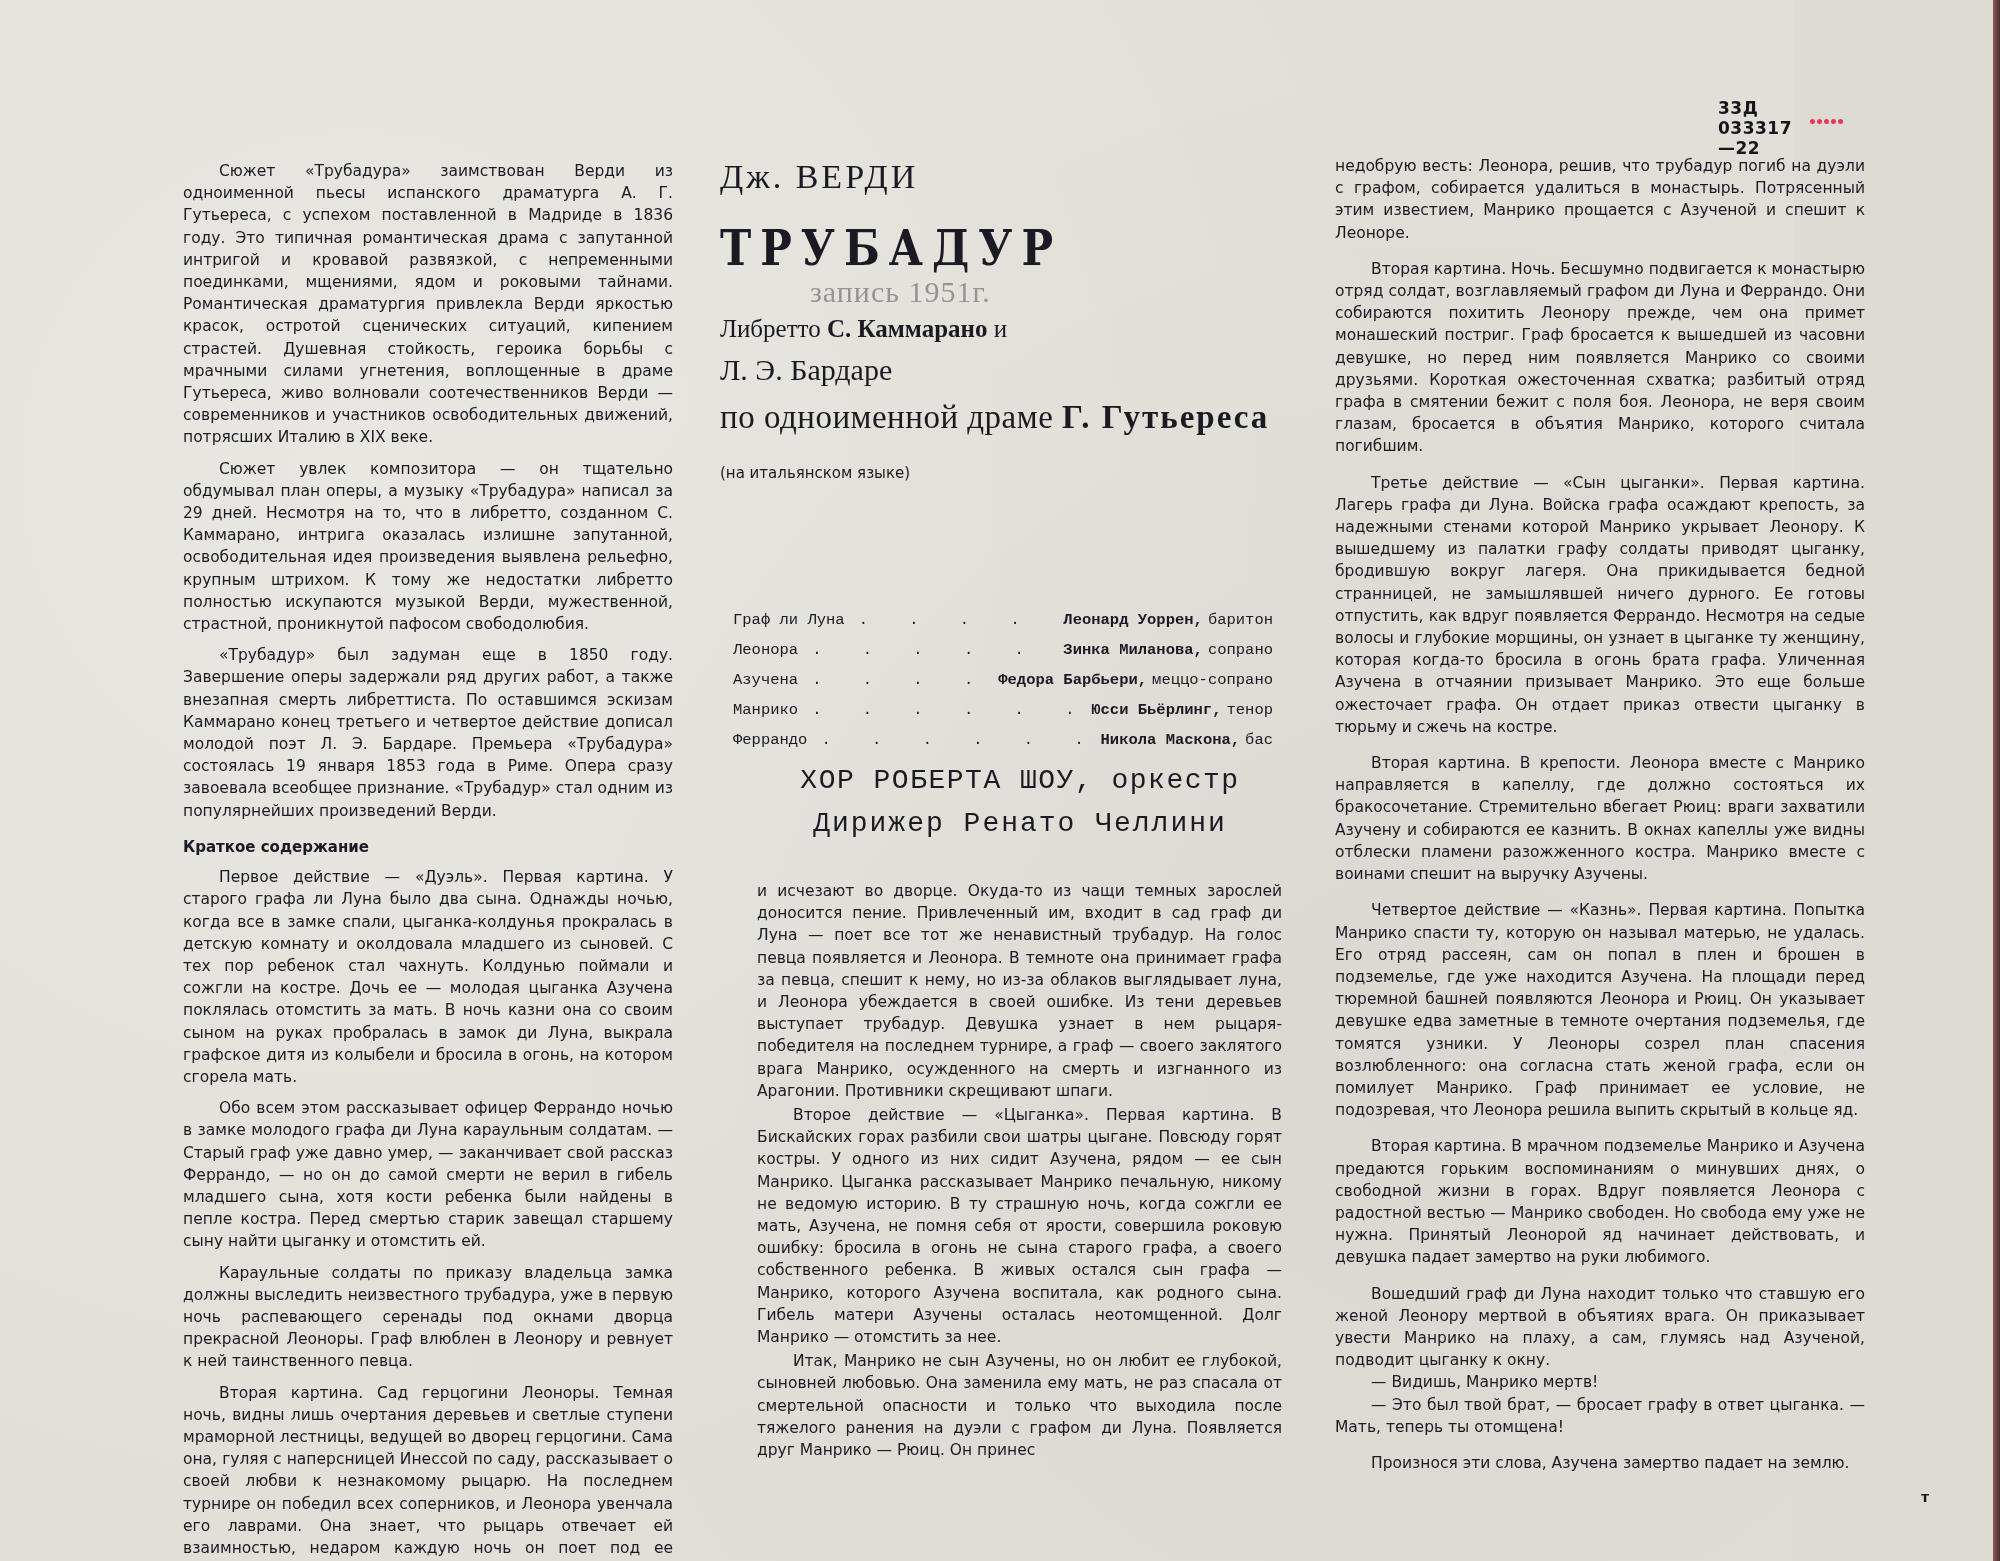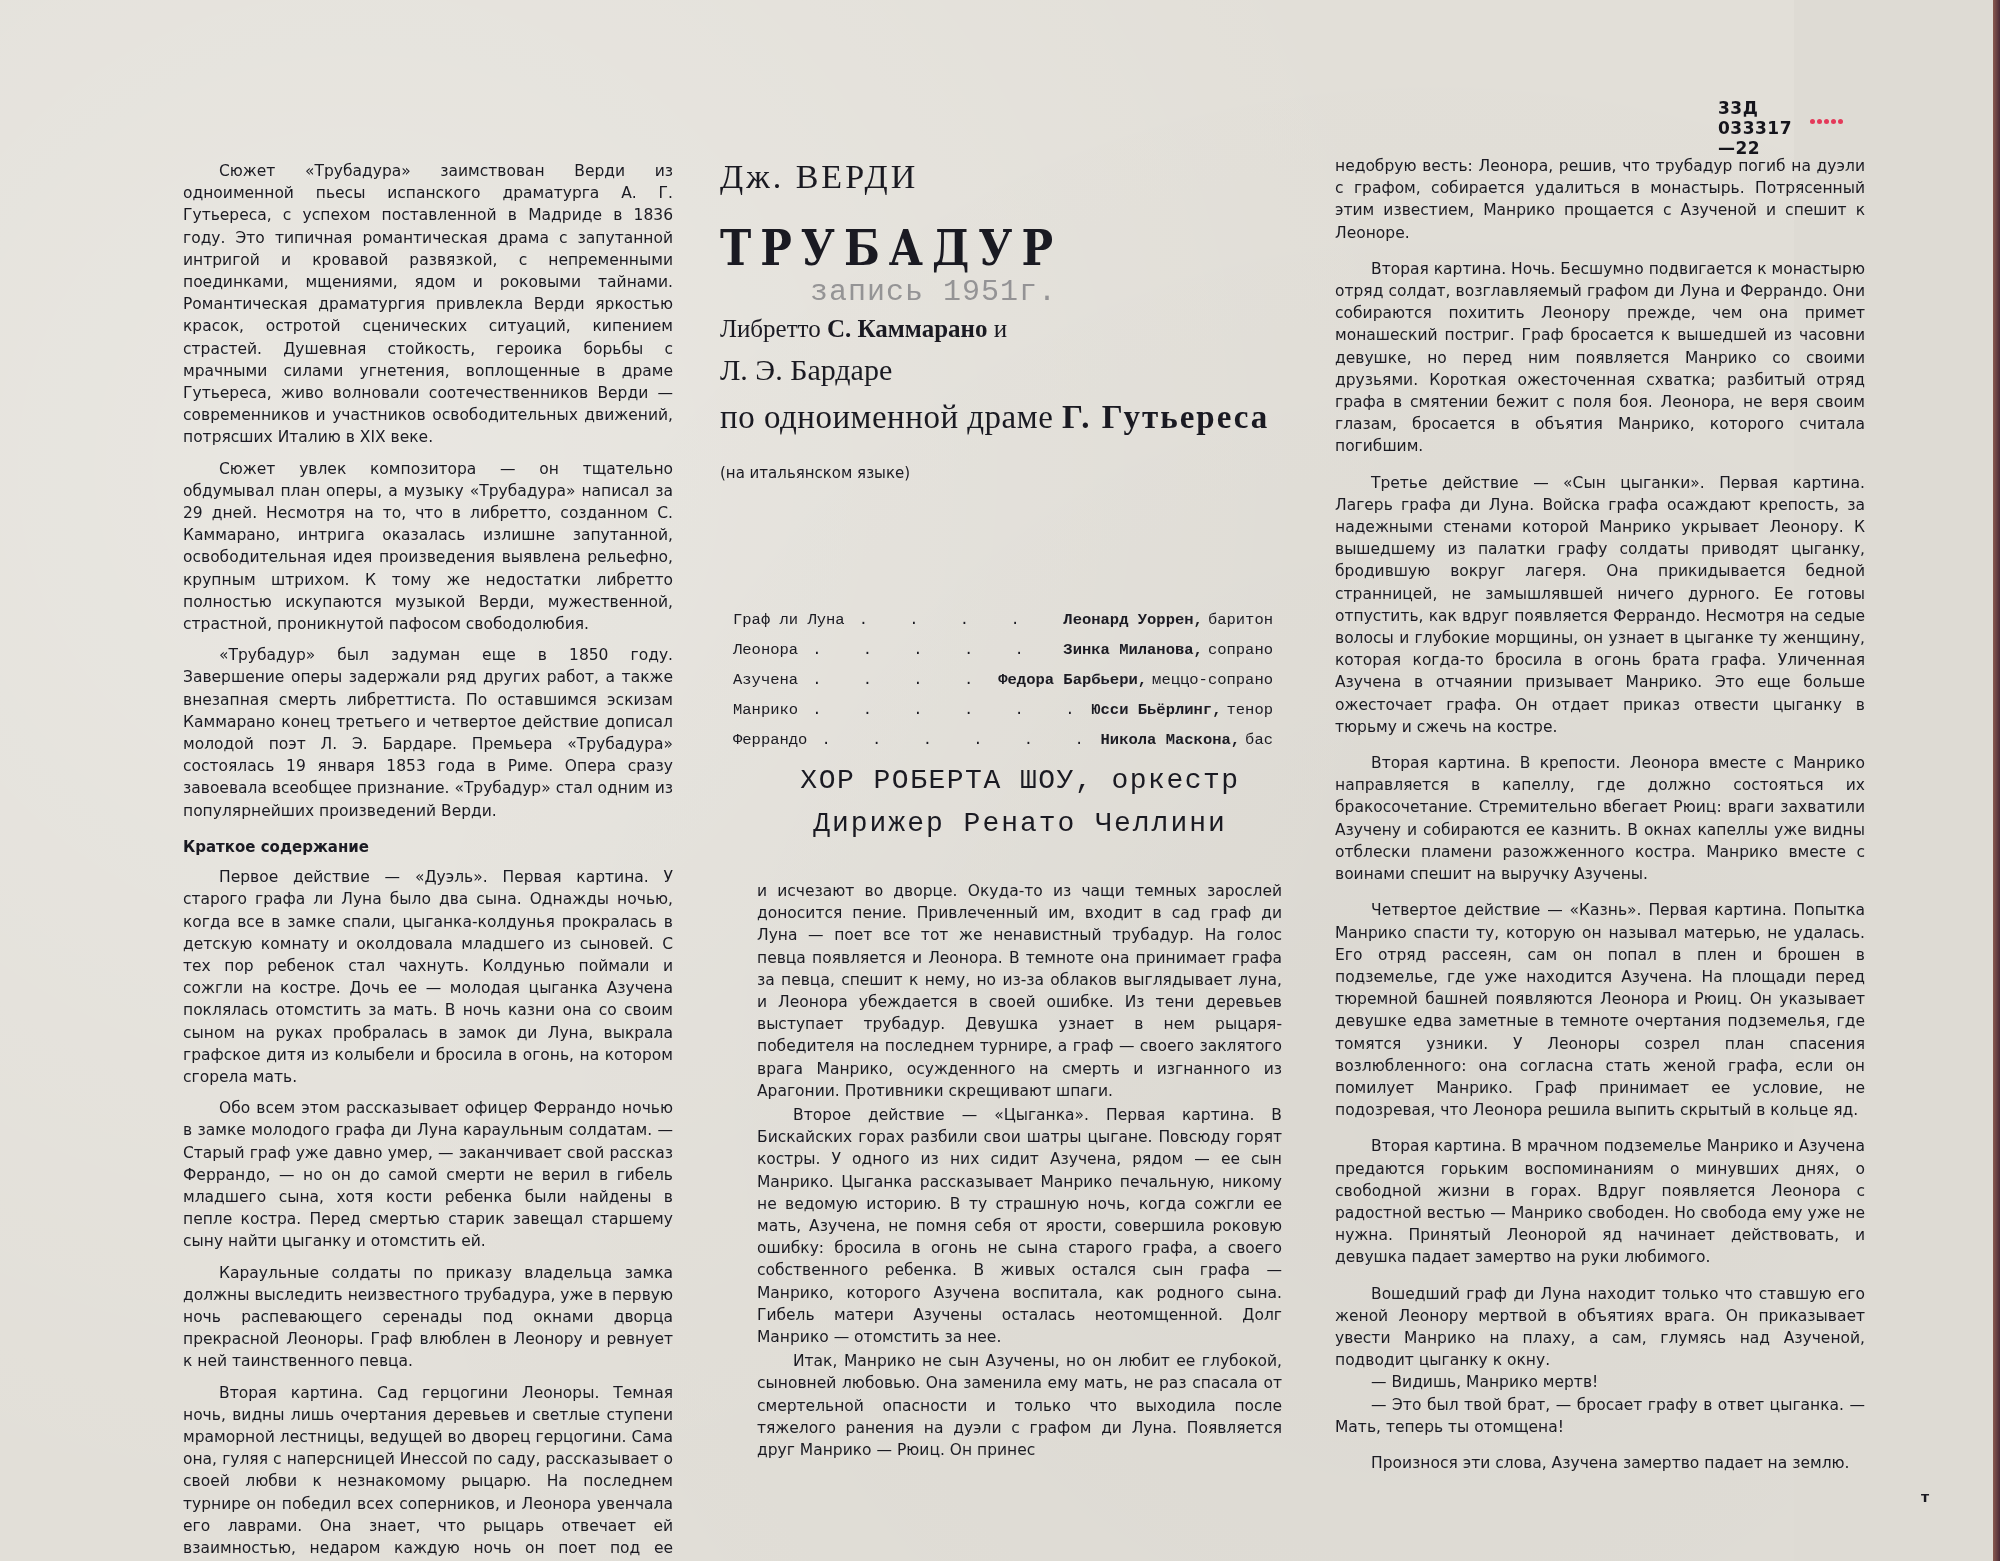--- a/index.html
+++ b/index.html
@@ -52,21 +52,21 @@
     position: absolute; left: 720px; top: 150px; width: 600px; text-align: left;
     font-family: "Liberation Serif", "DejaVu Serif", serif;
   }
   .composer { font-size: 34px; letter-spacing: 3px; margin-top: 8px; }
   .opera-title {
     font-size: 42px; font-weight: bold; letter-spacing: 9px; margin-top: 28px;
     font-family: "DejaVu Serif", serif; transform: scaleY(1.15);
   }
   .subtitle { font-size: 33px; letter-spacing: 1px; margin-top: 32px; }
   .stamp {
-    font-family: Liberation Mono, monospace; font-size: 30px; color: #7a7a7e;
+    font-family: Liberation Serif, serif; font-size: 30px; color: #7a7a7e;
     letter-spacing: 1px; margin-top: 2px; margin-left: 90px; opacity: 0.75;
   }
   .libretto { font-size: 25px; margin-top: 6px; font-family: Liberation Serif, serif; }
   .libretto b { font-weight: bold; }
   .libretto2 { font-size: 30px; font-weight: normal; margin-top: 10px; }
   .drama { font-size: 33px; margin-top: 12px; letter-spacing: 0.5px; }
   .drama b { letter-spacing: 2px; }
   .language {
     font-family: "DejaVu Sans", sans-serif; font-size: 15px; margin-top: 28px;
   }

